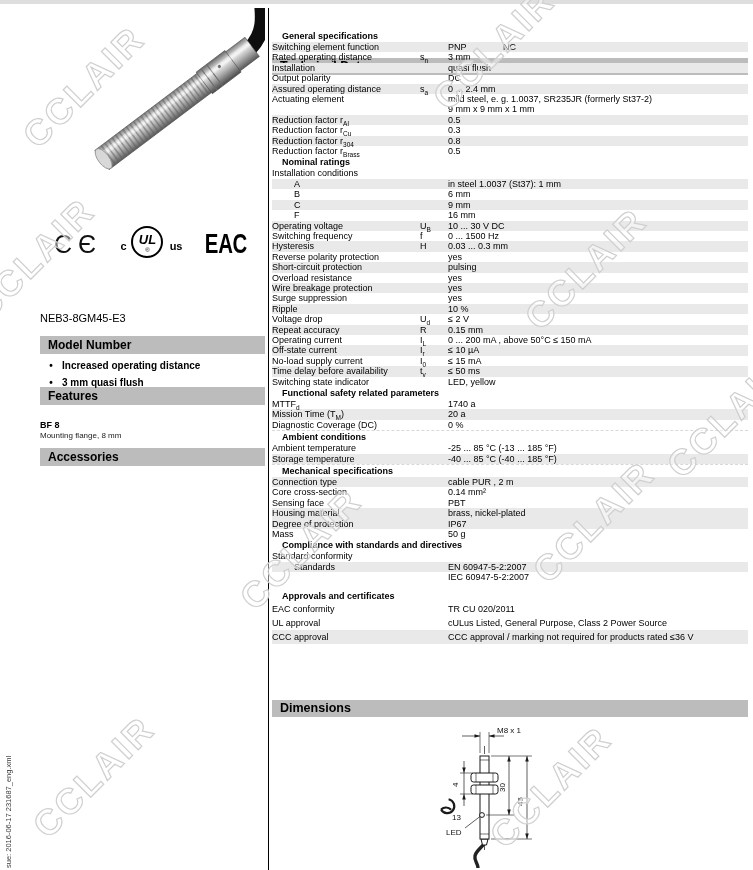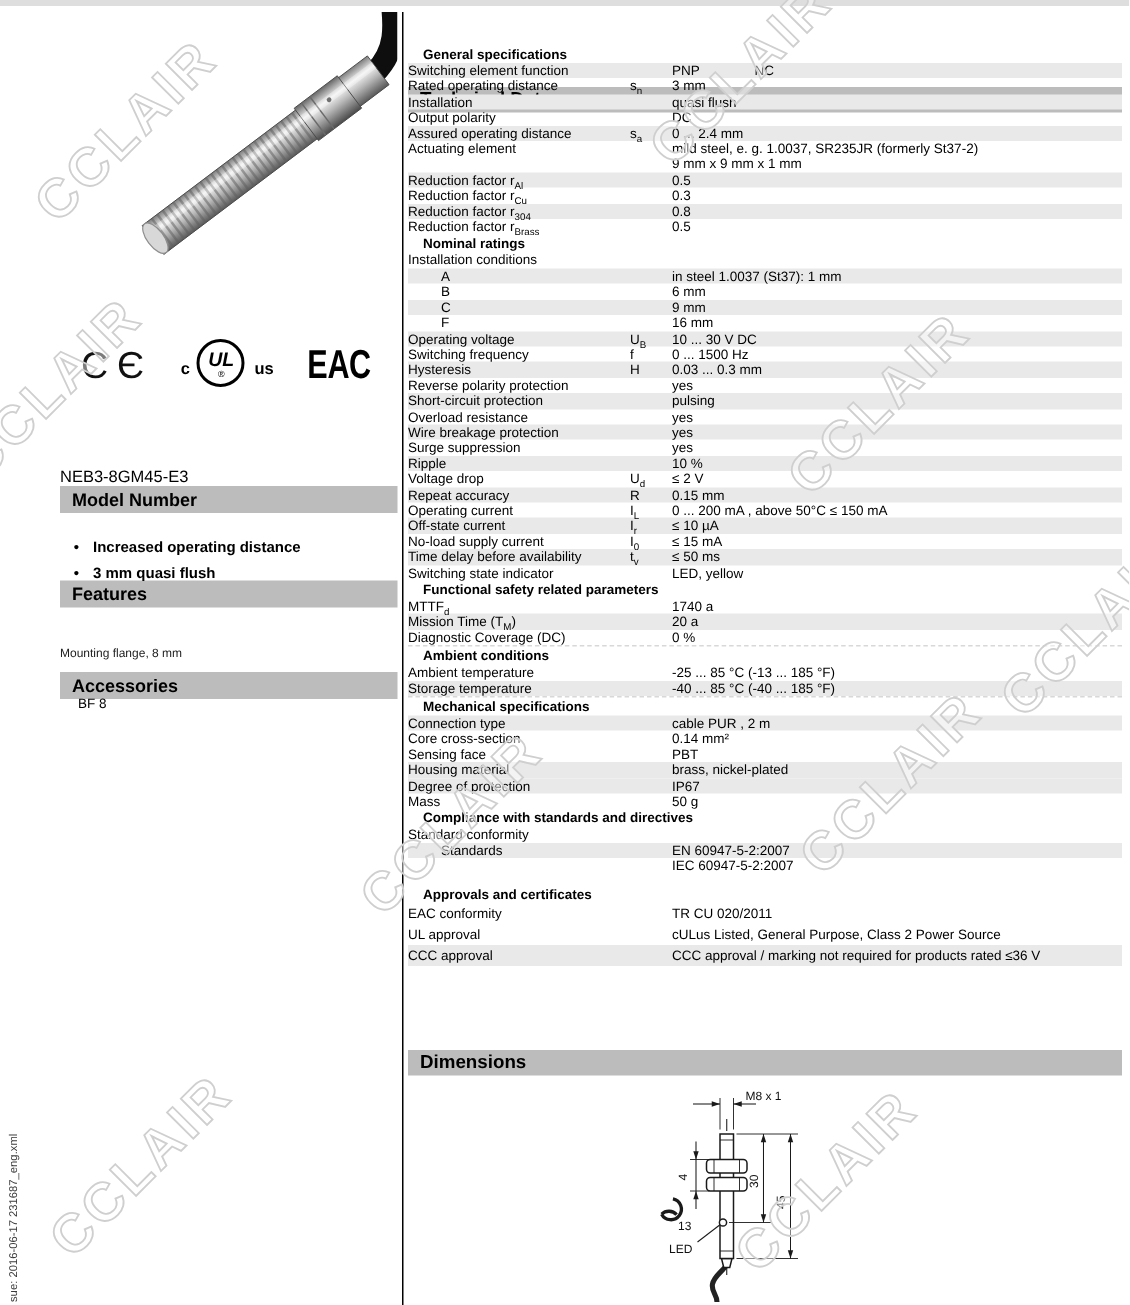--- a/index.html
+++ b/index.html
@@ -40,21 +40,21 @@
   .ul-us{position:absolute;right:0;top:16px;font-weight:bold;font-size:11px;}
   .ul-circle{position:absolute;left:11px;top:2px;width:32px;height:32px;border:2.5px solid #000;
              border-radius:50%;box-sizing:border-box;text-align:center;}
   .ul-main{font-weight:bold;font-size:13px;line-height:24px;font-style:italic;}
   .ul-r{position:absolute;left:50%;top:19px;transform:translateX(-50%);font-size:6px;}
   .eac{font-weight:bold;font-size:24px;transform:scale(.85,1.12);letter-spacing:0px;}
   .model-no{position:absolute;left:40px;top:312px;font-weight:normal;font-size:11px;}
   .features-list{position:absolute;left:40px;top:360px;width:225px;font-weight:bold;font-size:10px;}
   .features-list .li{display:flex;margin-bottom:6px;}
   .features-list .dot{width:22px;text-align:center;flex:none;}
-  .acc-name{position:absolute;left:52px;top:420px;font-weight:normal;font-size:9px;margin-top:44px;}
+  .acc-name{position:absolute;left:40px;top:420px;font-weight:bold;font-size:9px;}
   .acc-desc{position:absolute;left:40px;top:431px;font-size:8px;color:#222;}
 
   
   .dims-svg{position:absolute;left:420px;top:718px;}
   .dims-svg text{font-family:"Liberation Sans",sans-serif;font-size:8px;fill:#111;}
 
   
   .side-note{position:absolute;left:4px;top:868px;transform:rotate(-90deg);
              transform-origin:0 0;font-size:7.5px;color:#3a3a3a;white-space:nowrap;}
 
@@ -128,21 +128,21 @@
       <span class="ul-c">c</span>
       <span class="ul-circle">
         <span class="ul-main">UL</span>
         <span class="ul-r">®</span>
       </span>
       <span class="ul-us">us</span>
     </span>
     <span class="eac">ЕАС</span>
   </div>
 
-  <div class="hbar h-left" style="top:276px">Model Number</div>
+  <div class="hbar h-left" style="top:288px">Model Number</div>
   <div class="model-no">NEB3-8GM45-E3</div>
   <div class="hbar h-left" style="top:339px">Features</div>
   <div class="features-list" id="features-list">
       <div class="li">
         <span class="dot">•</span>
         <span>Increased operating distance</span>
       </div>
       <div class="li">
         <span class="dot">•</span>
         <span>3 mm quasi flush</span>

